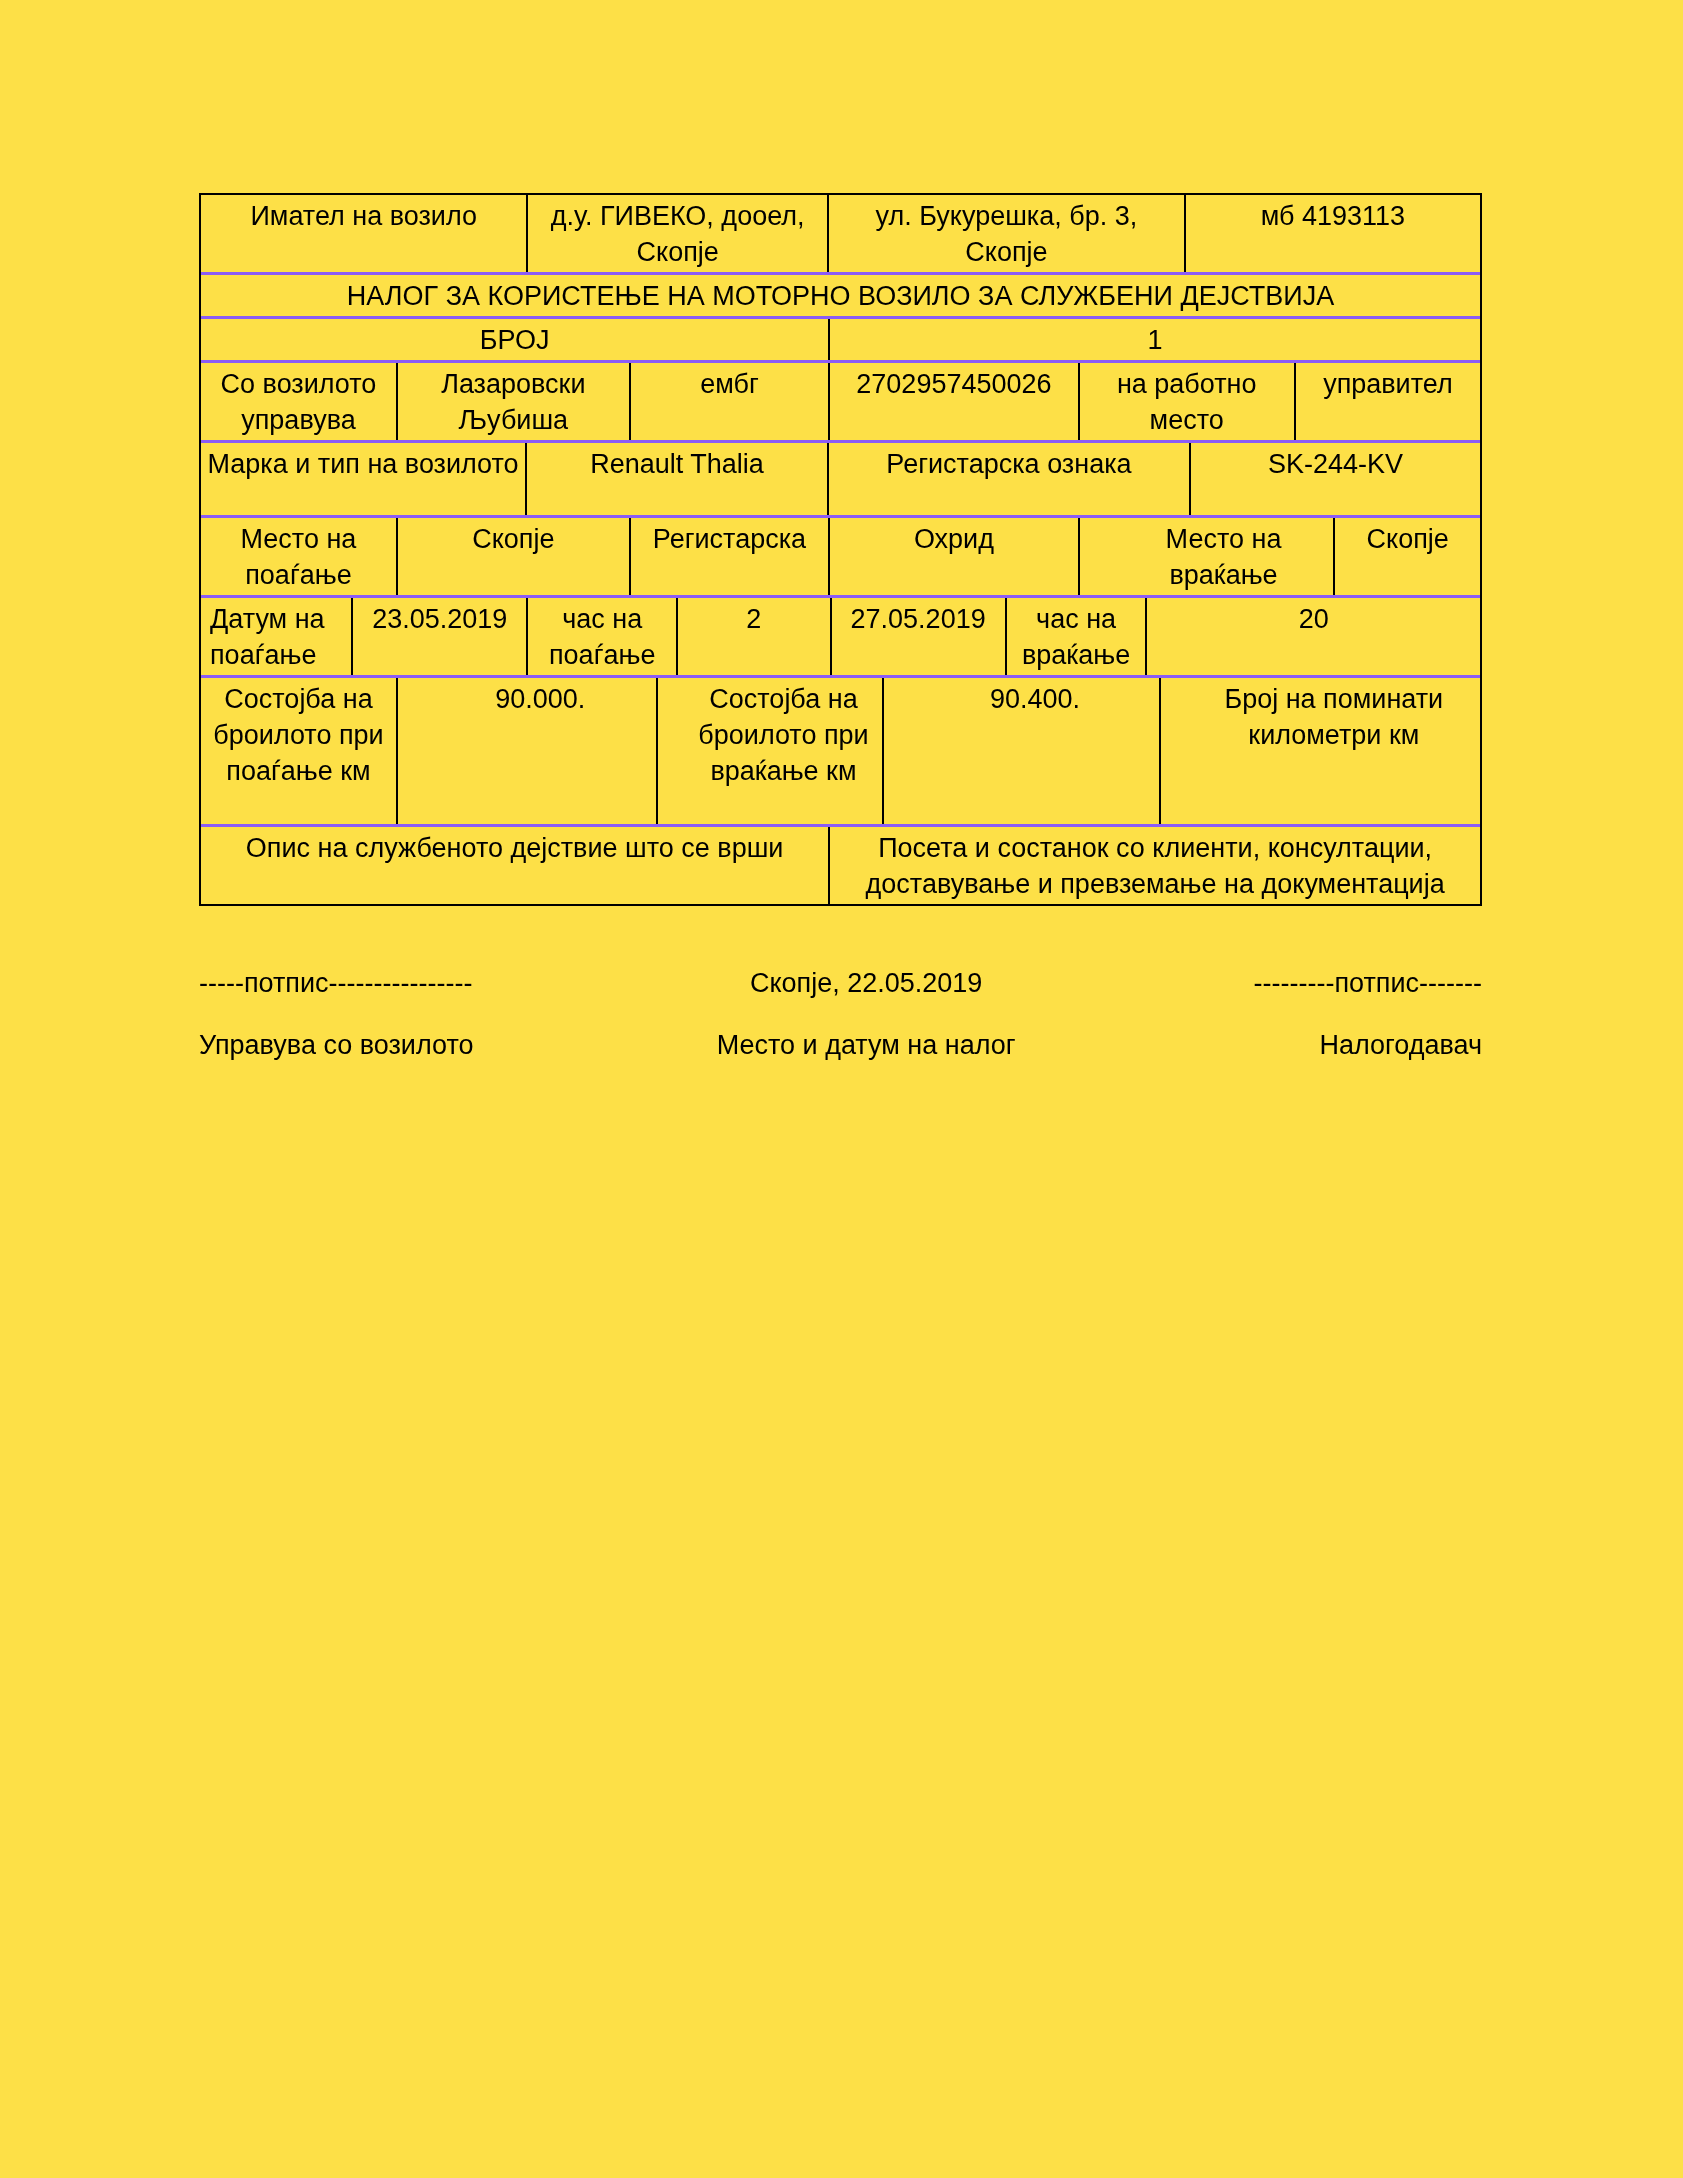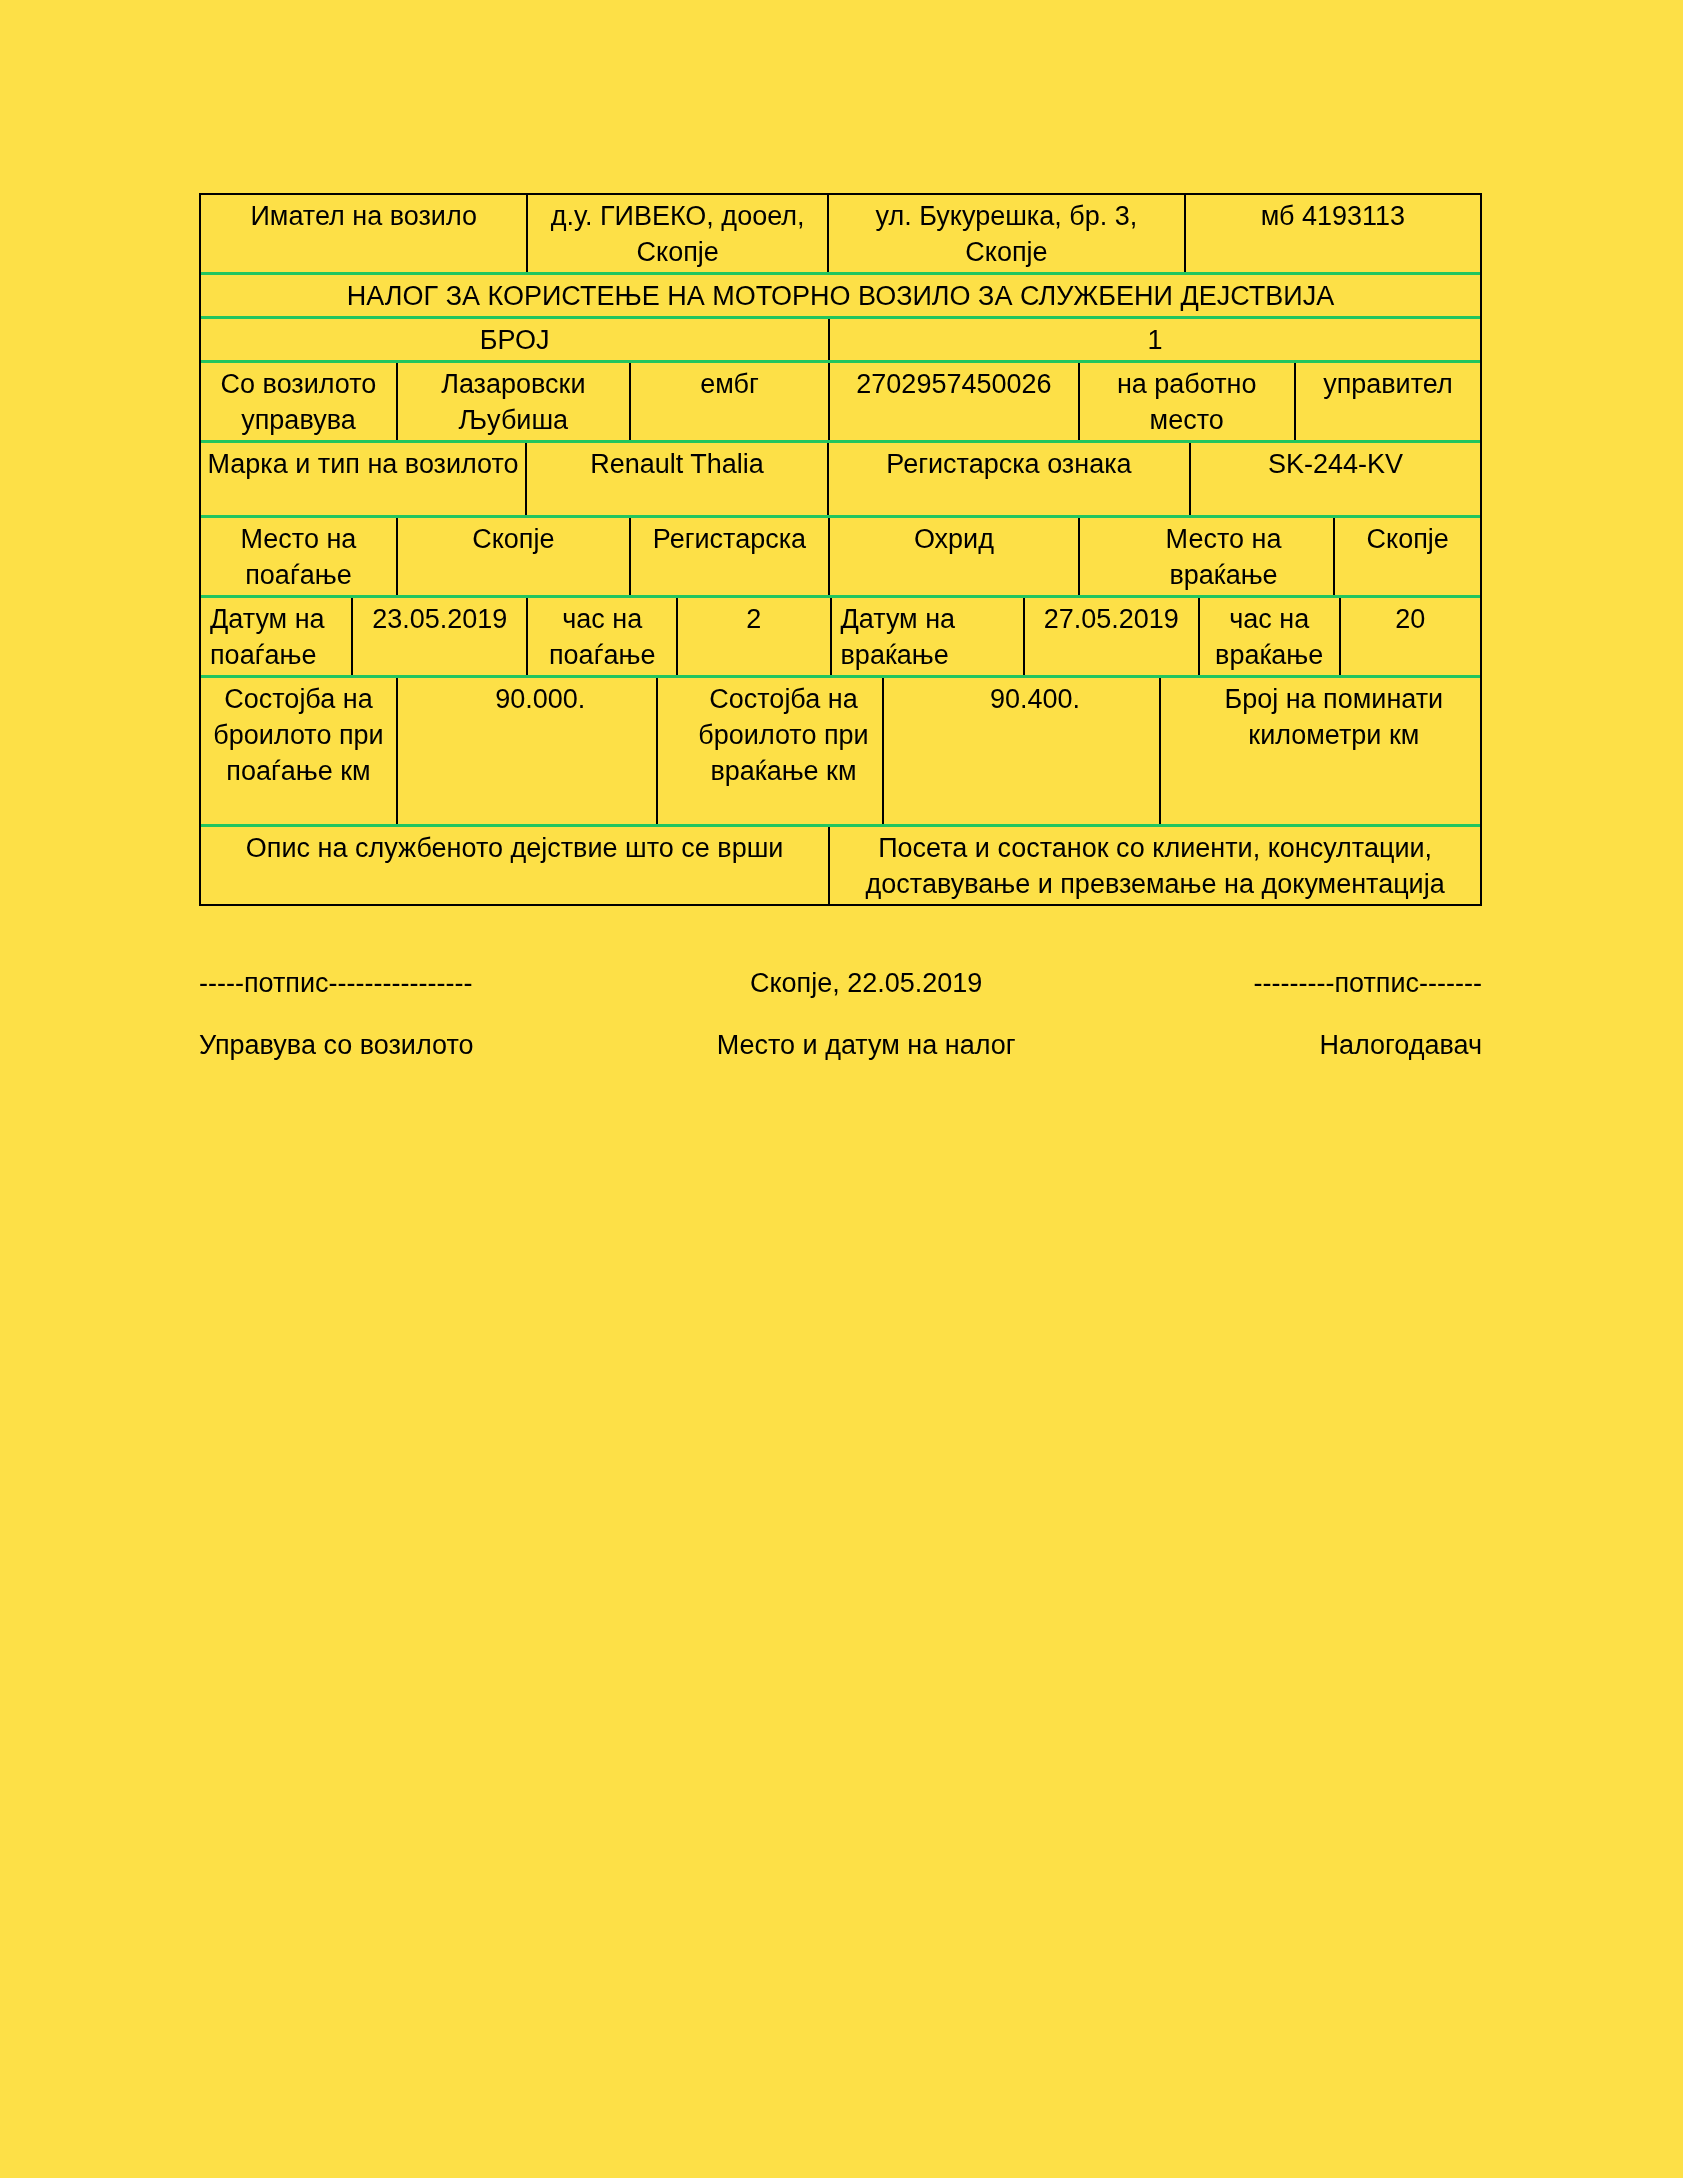--- a/index.html
+++ b/index.html
@@ -24,21 +24,21 @@
     border: 2px solid #000000;
     box-sizing: border-box;
     font-size: 27px;
     line-height: 36px;
   }
   .trow {
     display: flex;
     align-items: stretch;
     box-sizing: border-box;
   }
-  .trow + .trow { border-top: 3px solid #22c55e; }
+  .trow + .trow { border-top: 3px solid #8b5cf6; }
   .tcell {
     box-sizing: border-box;
     border-right: 2px solid #000000;
     padding: 3px 6px 2px 6px;
     text-align: center;
     overflow: hidden;
   }
   .tcell:last-child { border-right: none; flex: 1 1 auto; }
   .al { text-align: left; padding-left: 9px; }
 
@@ -141,21 +141,20 @@
       <div class="tcell r6c4">Охрид</div>
       <div class="tcell r6c5">Место на враќање</div>
       <div class="tcell">Скопје</div>
     </div>
 
     <div class="trow h1">
       <div class="tcell r7c1 al">Датум на поаѓање</div>
       <div class="tcell r7c2">23.05.2019</div>
       <div class="tcell r7c3">час на поаѓање</div>
       <div class="tcell r7c4">2</div>
-      <div class="tcell r7c5 al">Датум на враќање</div>
       <div class="tcell r7c6">27.05.2019</div>
       <div class="tcell r7c7">час на враќање</div>
       <div class="tcell">20</div>
     </div>
 
     <div class="trow hb">
       <div class="tcell r4c1">Состојба на броилото при поаѓање км</div>
       <div class="tcell r4c2">90.000.</div>
       <div class="tcell r4c3">Состојба на броилото при враќање км</div>
       <div class="tcell r4c4">90.400.</div>

